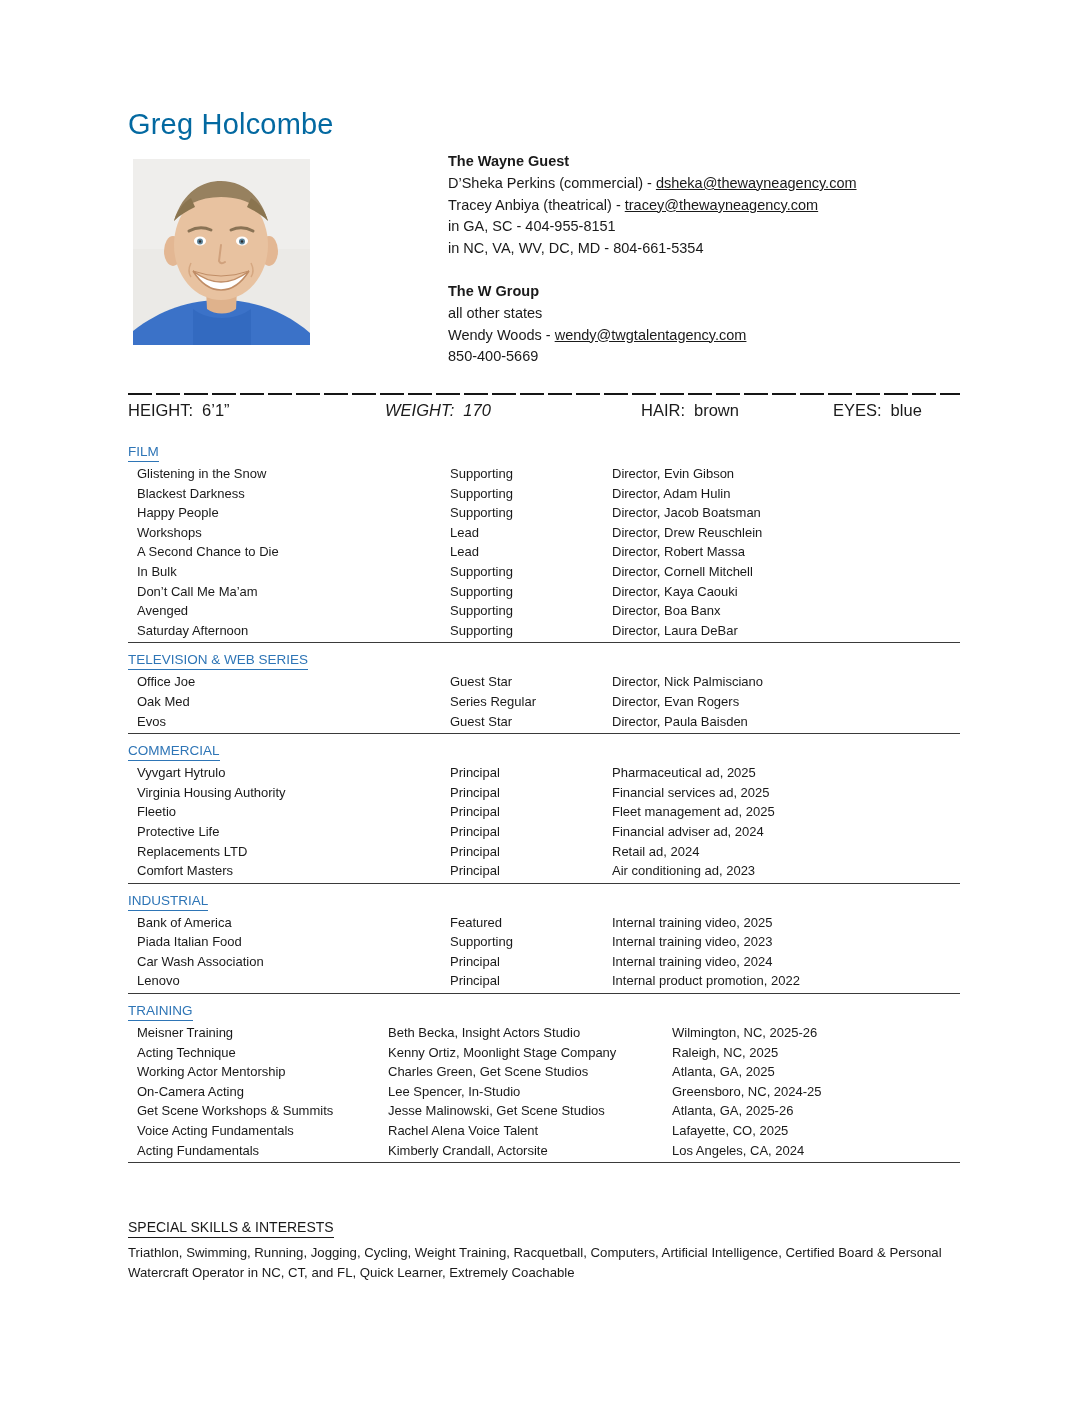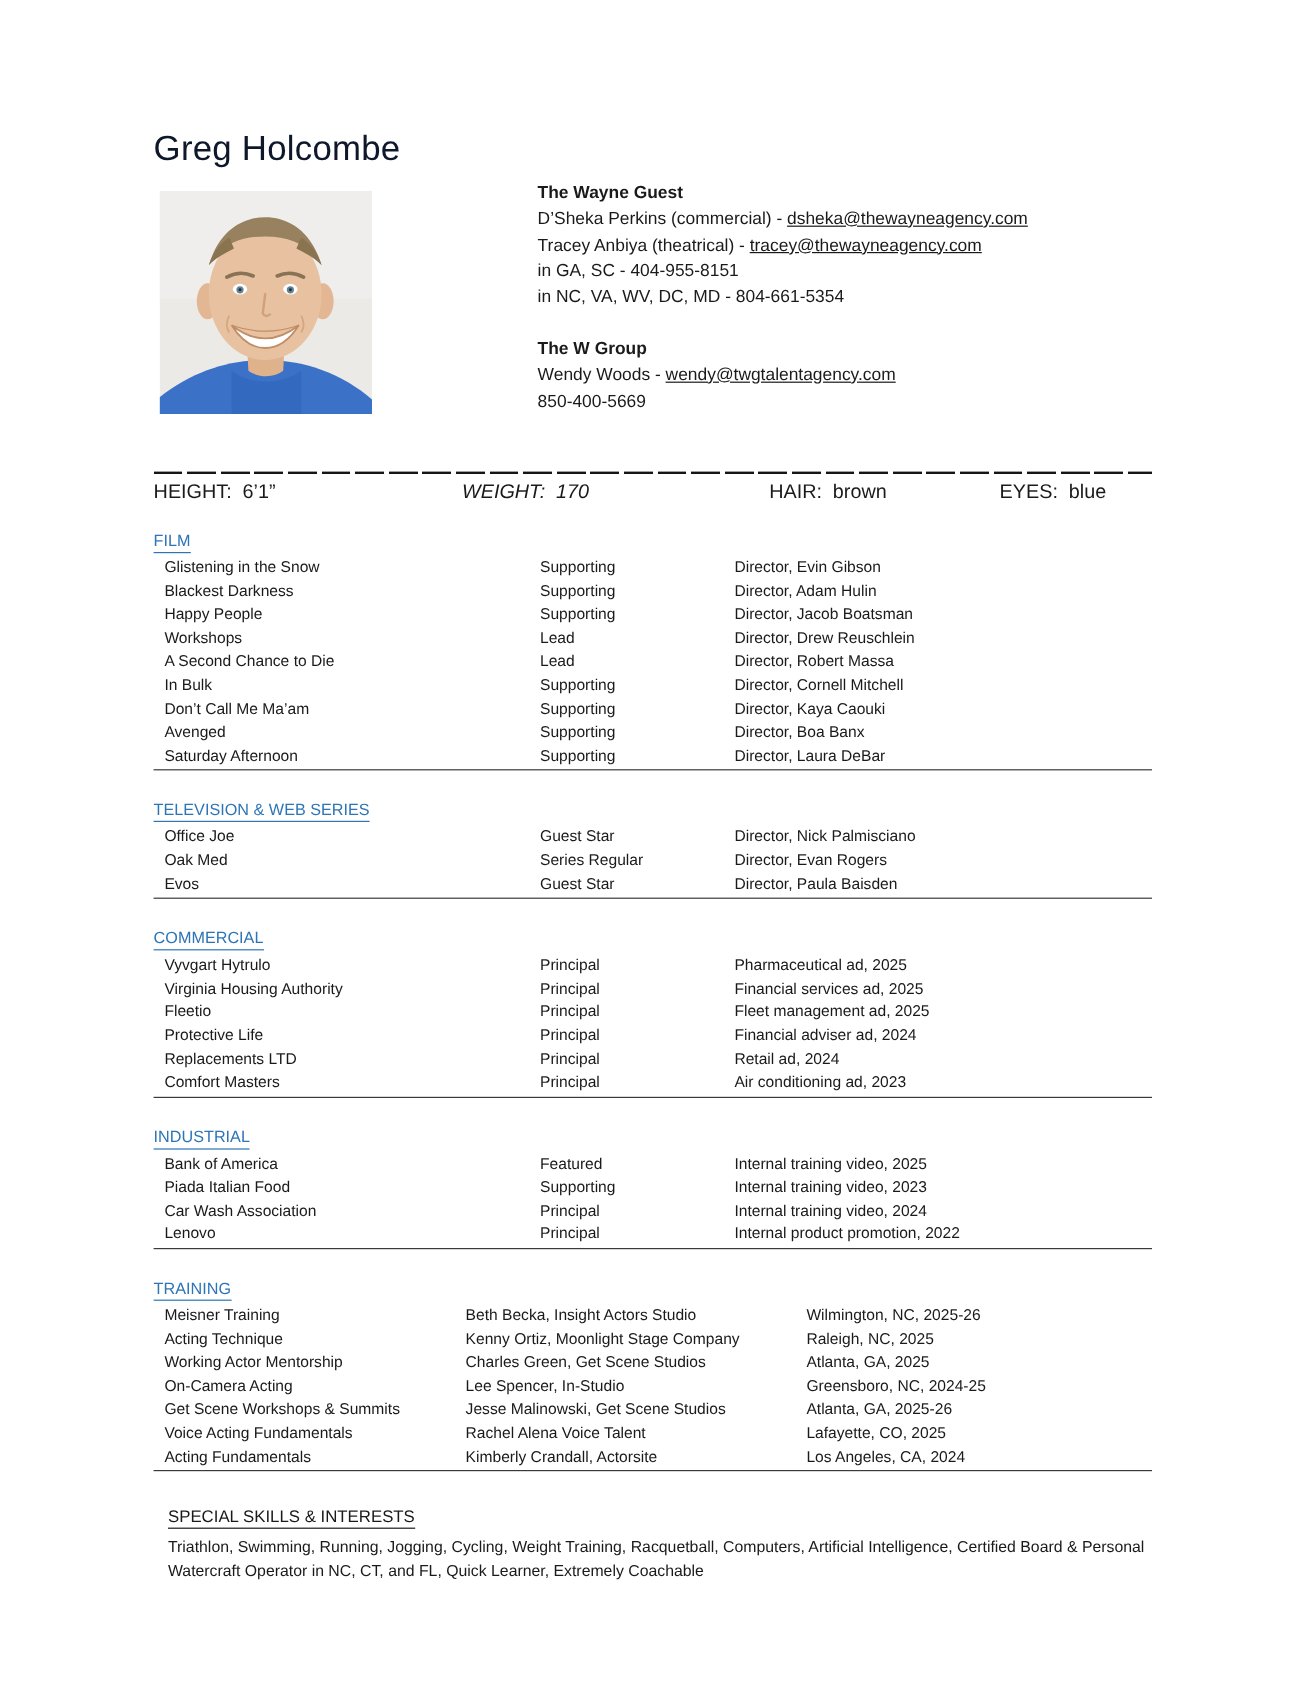--- a/index.html
+++ b/index.html
@@ -35,45 +35,45 @@
   .stat{position:absolute;top:0;white-space:nowrap;}
   .stat .v{margin-left:9px;}
 
   .sections{position:absolute;left:0;top:442px;width:832px;}
   .section{margin:0;}
   .section + .section{margin-top:0;}
   .sec-heading{
     display:inline-block;
     color:#2e75b6;font-size:13.5px;line-height:17px;
     border-bottom:1px solid #2e75b6;padding-bottom:1px;
-    margin-top:24px;
+    margin-top:8px;
   }
   .section:first-child .sec-heading{margin-top:0;}
   .rows{display:grid;margin-top:2px;}
   .grid-credits{grid-template-columns:322px 162px 1fr;}
   .grid-training{grid-template-columns:260px 284px 1fr;}
   .cell{font-size:13px;line-height:19.6px;white-space:nowrap;}
   .cell.c0{padding-left:9px;}
   .rule{height:0;border-bottom:1.5px solid #3a3a3a;margin-top:2px;}
 
-  .skills{position:absolute;left:0;top:1254px;width:840px;margin-left:12px;}
+  .skills{position:absolute;left:0;top:1218px;width:840px;}
   .skills-heading{
     display:inline-block;
     font-size:14px;line-height:18px;color:#1a1a1a;
     border-bottom:1px solid #1a1a1a;padding-bottom:1px;
   }
   .skills-text{margin-top:5px;font-size:13.2px;line-height:19.8px;}
 </style>
 </head>
 <body>
 
 <div class="page">
   <div class="content">
 
-    <div class="doc-title" style="color:#0f172a;">Greg Holcombe</div>
+    <div class="doc-title" style="color:#0369a1;">Greg Holcombe</div>
 
     <svg class="photo" viewBox="0 0 177 186" xmlns="http://www.w3.org/2000/svg">
       <rect x="0" y="0" width="177" height="186" fill="#ebeae7"></rect>
       <rect x="0" y="0" width="177" height="90" fill="#efeeec"></rect>
 
       <path d="M0 186 L0 172 C28 150 58 141 88 141 C120 141 152 152 177 174 L177 186 Z" fill="#3b72c8"></path>
       <path d="M60 150 C75 162 102 162 118 150 L118 186 L60 186 Z" fill="#336ac0"></path>
 
       <path d="M72 112 L105 112 L103 150 C96 156 82 156 74 150 Z" fill="#dfb28c"></path>
 
@@ -109,20 +109,21 @@
       <div>
         <div class="agency-name">The Wayne Guest</div>
         <div><span>D’Sheka Perkins (commercial) - </span><a class="email">dsheka@thewayneagency.com</a></div>
         <div><span>Tracey Anbiya (theatrical) - </span><a class="email">tracey@thewayneagency.com</a></div>
         <div>in GA, SC  -  404-955-8151</div>
         <div>in NC, VA, WV, DC, MD  -  804-661-5354</div>
       </div>
       <div class="agency-gap"></div>
       <div>
         <div class="agency-name">The W Group</div>
+        <div>all other states</div>
         <div><span>Wendy Woods - </span><a class="email">wendy@twgtalentagency.com</a></div>
         <div>850-400-5669</div>
       </div>
     </div>
 
     <div class="divider"></div>
 
     <div class="stats">
         <span class="stat" style="left: 0px;"><span>HEIGHT:</span><span class="v">6’1”</span></span>
         <span class="stat" style="left: 257px; font-style: italic;"><span>WEIGHT:</span><span class="v">170</span></span>

